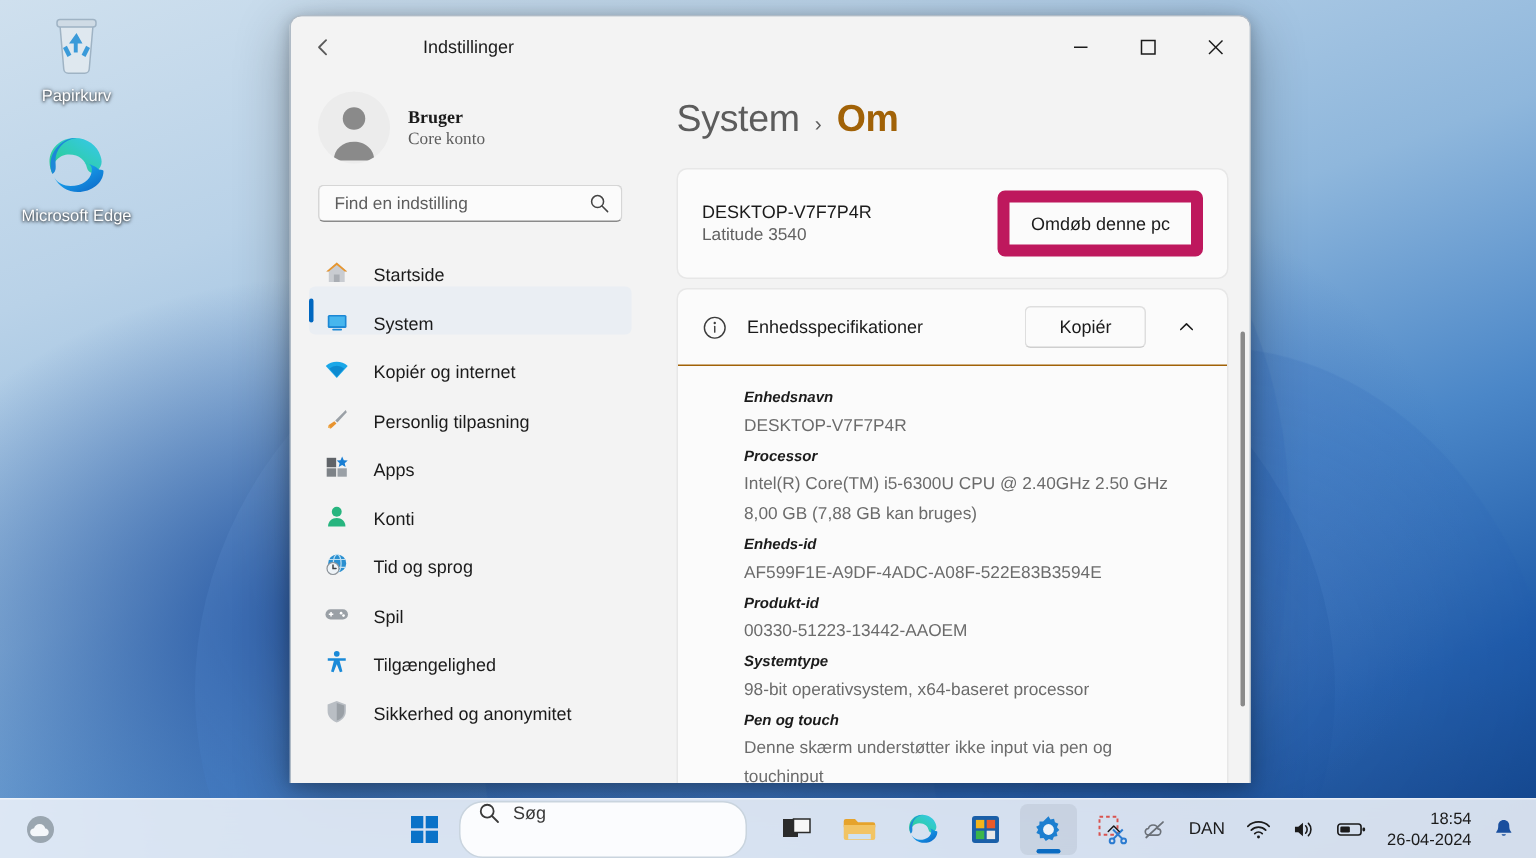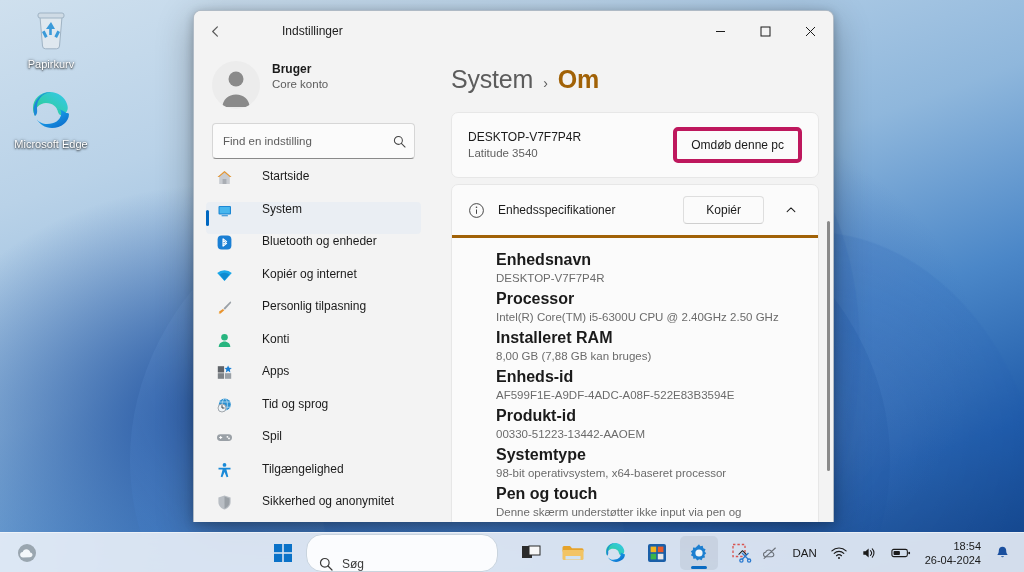--- a/index.html
+++ b/index.html
@@ -59,47 +59,47 @@
     border: none; background: none; cursor: pointer; color: #1b1b1b;
   }
 
   #window-body { flex: 1; display: flex; min-height: 0; }
 
   
   #sidebar {
     width: 239px; flex: 0 0 239px; background: #f3f3f3;
     display: flex; flex-direction: column; padding: 0 6px;
   }
-  #account-card { display: flex; align-items: flex-start; gap: 12px; padding: 10px 12px 14px 12px; }
+  #account-card { display: flex; align-items: center; gap: 12px; padding: 10px 12px 14px 12px; font-family: Liberation Serif, serif; }
   #avatar {
     width: 48px; height: 48px; border-radius: 50%; background: #ececec;
     display: flex; align-items: flex-end; justify-content: center; overflow: hidden; flex: 0 0 48px;
   }
   #account-name { font-size: 12px; font-weight: bold; color: #1b1b1b; line-height: 16px; }
   #account-type { font-size: 11.5px; color: #5d5d5d; line-height: 15px; }
 
   #search-row { padding: 0 12px 10px 12px; }
   #search-wrap {
-    position: relative; height: 36px; background: #fbfbfb; border: 1px solid #d6d6d6;
+    position: relative; height: 25px; background: #fbfbfb; border: 1px solid #d6d6d6;
     border-bottom-color: #8a8a8a; border-radius: 4px; display: flex; align-items: center;
   }
   #search-input {
     flex: 1; border: none; outline: none; background: transparent; height: 100%;
     padding: 0 26px 0 10px; font-size: 11.5px; color: #1b1b1b;
     font-family: "Liberation Sans", sans-serif;
   }
   #search-input::placeholder { color: #5d5d5d; }
   #search-icon-btn {
     position: absolute; right: 6px; width: 18px; height: 18px;
     display: flex; align-items: center; justify-content: center; color: #444; cursor: pointer;
   }
 
   #nav-list { flex: 1; overflow: hidden; padding: 0 6px; }
   .nav-item {
-    display: flex; align-items: flex-start; gap: 29px; height: 32px; padding: 0 10px;
+    display: flex; align-items: flex-end; gap: 16px; height: 32px; padding: 0 10px;
     border-radius: 4px; margin-bottom: 0.5px; cursor: pointer; position: relative;
   }
   .nav-item.active { background: #eaeef3; }
   .nav-item.active::before {
     content: ""; position: absolute; left: 0px; top: 8px; width: 3px; height: 16px;
     background: #0067c0; border-radius: 2px;
   }
   .nav-ico { width: 17px; height: 17px; flex: 0 0 17px; display: flex; align-items: center; justify-content: center; }
   .nav-lbl { font-size: 12px; color: #1b1b1b; white-space: nowrap; }
 
@@ -114,41 +114,41 @@
   #breadcrumb-current { font-size: 25px; color: #a16207; font-weight: bold; letter-spacing: -0.2px; }
 
   .card {
     background: #fbfbfb; border: 1px solid #e7e7e7; border-radius: 7px; margin-bottom: 6px;
   }
   #device-card { display: flex; align-items: center; justify-content: space-between; padding: 14px 16px; }
   #device-name { font-size: 12px; color: #1b1b1b; line-height: 17px; }
   #device-model { font-size: 11.5px; color: #616161; line-height: 15px; }
   #rename-button {
     font-family: "Liberation Sans", sans-serif; font-size: 12px; color: #1b1b1b;
-    background: #fbfbfb; border: 4px solid #be185d; border-radius: 5px;
+    background: #fbfbfb; border: 8px solid #be185d; border-radius: 5px;
     padding: 7px 14px; cursor: pointer; white-space: nowrap;
   }
 
   #specs-card { }
   #specs-header {
     display: flex; align-items: center; gap: 13px; padding: 11px 13px 11px 16px;
-    border-bottom: 3px solid #a16207;
+    border-bottom: 1px solid #a16207;
   }
   #specs-title { flex: 1; font-size: 12px; color: #1b1b1b; }
   #copy-button {
     font-family: "Liberation Sans", sans-serif; font-size: 12px; color: #1b1b1b;
     background: #fbfbfb; border: 1px solid #dedede; border-bottom-color: #cfcfcf;
     border-radius: 4px; padding: 6px 22px; cursor: pointer;
   }
   #collapse-button {
     width: 28px; height: 28px; border: none; background: none; cursor: pointer;
     display: flex; align-items: center; justify-content: center; color: #1b1b1b;
   }
   #specs-body { padding: 12px 16px 14px 44px; }
-  .spec-label { font-size: 16px; font-weight: bold; color: #1b1b1b; line-height: 19px; }
+  .spec-label { font-size: 10px; font-weight: bold; color: #1b1b1b; line-height: 19px; font-style: italic; }
   .spec-value { font-size: 11.5px; color: #6b6b6b; line-height: 19px; margin-bottom: 1px; }
 
   #scrollbar-track {
     position: absolute; right: 3px; top: 60px; width: 3px; height: 430px;
     background: transparent;
   }
   #scrollbar-thumb {
     position: absolute; right: 3px; top: 170px; width: 3px; height: 250px;
     background: #8a8a8a; border-radius: 2px; cursor: pointer;
   }
@@ -166,21 +166,21 @@
     width: 38px; height: 34px; border-radius: 5px; display: flex; align-items: center; justify-content: center;
     cursor: pointer; position: relative; background: none; border: none;
   }
   .tb-btn.active { background: rgba(0,0,0,.06); }
   .tb-btn.active::after {
     content: ""; position: absolute; bottom: 1px; left: 50%; transform: translateX(-50%);
     width: 16px; height: 3px; border-radius: 2px; background: #0a6bc2;
   }
   #tb-search {
     width: 192px; height: 38px; border-radius: 16px; background: #fbfcfe;
-    border: 1px solid #c9d4de; display: flex; align-items: flex-end; gap: 9px;
+    border: 1px solid #c9d4de; display: flex; align-items: flex-start; gap: 9px;
     padding: 0 12px; margin-right: 10px; cursor: text;
   }
   #tb-search-label { font-size: 12px; color: #3a3a3a; }
   #tray {
     position: absolute; right: 8px; display: flex; align-items: center; gap: 2px;
   }
   .tray-btn {
     height: 30px; border-radius: 4px; display: flex; align-items: center; justify-content: center;
     padding: 0 6px; cursor: pointer; background: none; border: none; color: #1b1b1b;
   }
@@ -306,71 +306,62 @@
             <span class="nav-ico">
               <svg width="17" height="17" viewBox="0 0 17 17">
                 <rect x="2.5" y="4" width="12.5" height="8.6" rx="1" fill="#1c87d4"></rect>
                 <rect x="3.6" y="5" width="10.3" height="6.4" fill="#47b6ee"></rect>
                 <rect x="5.5" y="13.2" width="6.5" height="1.1" rx="0.5" fill="#1c87d4"></rect>
               </svg>
             </span>
             <span class="nav-lbl">System</span>
           </div>
 
-          <div class="nav-item">
-            <span class="nav-ico">
-              <svg width="17" height="17" viewBox="0 0 17 17">
-                <rect x="1.6" y="1.6" width="13.8" height="13.8" rx="4" fill="#1a7fd4"></rect>
-                <path d="M7 4.6 L10.6 7.6 L7 10.6 M7 12.4 L10.6 9.4 L7 6.4 M7 4.6 V12.4" fill="none" stroke="#fff" stroke-width="1.1" stroke-linejoin="round"></path>
-              </svg>
-            </span>
-            <span class="nav-lbl">Bluetooth og enheder</span>
-          </div>
 
           <div class="nav-item">
             <span class="nav-ico">
               <svg width="17" height="17" viewBox="0 0 17 17">
                 <path d="M1.2 6 A11 11 0 0 1 15.8 6 L8.5 14 Z" fill="#1aa7e8"></path>
                 <path d="M3.6 7.6 A7.6 7.6 0 0 1 13.4 7.6 L8.5 13.4 Z" fill="#0d8ad0"></path>
               </svg>
             </span>
             <span class="nav-lbl">Kopiér og internet</span>
           </div>
 
           <div class="nav-item">
             <span class="nav-ico">
               <svg width="17" height="17" viewBox="0 0 17 17">
                 <path d="M14.5 2.3 L7.5 9.3 L8.9 10.7 L15.2 3.8 Z" fill="#9aa0a6"></path>
                 <path d="M6.9 9.9 L8.3 11.3 L4.6 14.6 L2.8 14.2 L3.2 12.4 Z" fill="#e8932e"></path>
                 <path d="M2.8 14.2 L3.2 12.4 L4.6 14.6 Z" fill="#f0b35c"></path>
               </svg>
             </span>
             <span class="nav-lbl">Personlig tilpasning</span>
-          </div>
-
-          <div class="nav-item">
-            <span class="nav-ico">
-              <svg width="17" height="17" viewBox="0 0 17 17">
-                <circle cx="8.5" cy="5.2" r="3.3" fill="#27b57f"></circle>
-                <path d="M2.7 15c0-3.4 2.6-5.6 5.8-5.6s5.8 2.2 5.8 5.6z" fill="#27b57f"></path>
-              </svg>
-            </span>
-            <span class="nav-lbl">Konti</span>
           </div>
 
           <div class="nav-item">
             <span class="nav-ico">
               <svg width="17" height="17" viewBox="0 0 17 17">
                 <rect x="1.8" y="2.2" width="6.3" height="6.3" fill="#5f6368"></rect>
                 <rect x="1.8" y="9.2" width="6.3" height="5.6" fill="#7d8287"></rect>
                 <rect x="9" y="9.2" width="6.2" height="5.6" fill="#9aa0a6"></rect>
                 <path d="M12.1 1.4 L13.2 3.8 L15.8 4 L13.8 5.8 L14.4 8.4 L12.1 7 L9.8 8.4 L10.4 5.8 L8.5 4 L11 3.8 Z" fill="#1a7fd4"></path>
               </svg>
             </span>
             <span class="nav-lbl">Apps</span>
+          </div>
+
+          <div class="nav-item">
+            <span class="nav-ico">
+              <svg width="17" height="17" viewBox="0 0 17 17">
+                <circle cx="8.5" cy="5.2" r="3.3" fill="#27b57f"></circle>
+                <path d="M2.7 15c0-3.4 2.6-5.6 5.8-5.6s5.8 2.2 5.8 5.6z" fill="#27b57f"></path>
+              </svg>
+            </span>
+            <span class="nav-lbl">Konti</span>
           </div>
 
           <div class="nav-item">
             <span class="nav-ico">
               <svg width="17" height="17" viewBox="0 0 17 17">
                 <circle cx="8.8" cy="7.6" r="6" fill="#2a8fd0"></circle>
                 <path d="M3.2 5 h11.2 M3.2 10.2 h11.2" stroke="#bfe0f2" stroke-width=".8" fill="none"></path>
                 <ellipse cx="8.8" cy="7.6" rx="2.6" ry="6" fill="none" stroke="#bfe0f2" stroke-width=".8"></ellipse>
                 <circle cx="6" cy="11" r="4" fill="#eef3f7" stroke="#8e949a" stroke-width=".8"></circle>
                 <path d="M6 8.6 V11 h2" stroke="#3b4045" stroke-width="1" fill="none" stroke-linecap="round"></path>
@@ -447,21 +438,20 @@
                 <path d="M2.5 9 L7 4.6 L11.5 9" fill="none" stroke="currentColor" stroke-width="1.2" stroke-linecap="round" stroke-linejoin="round"></path>
               </svg>
             </button>
           </div>
 
           <div id="specs-body">
             <div class="spec-label">Enhedsnavn</div>
             <div class="spec-value">DESKTOP-V7F7P4R</div>
             <div class="spec-label">Processor</div>
             <div class="spec-value">Intel(R) Core(TM) i5-6300U CPU @ 2.40GHz   2.50 GHz</div>
-            <div class="spec-label">Installeret RAM</div>
             <div class="spec-value">8,00 GB (7,88 GB kan bruges)</div>
             <div class="spec-label">Enheds-id</div>
             <div class="spec-value">AF599F1E-A9DF-4ADC-A08F-522E83B3594E</div>
             <div class="spec-label">Produkt-id</div>
             <div class="spec-value">00330-51223-13442-AAOEM</div>
             <div class="spec-label">Systemtype</div>
             <div class="spec-value">98-bit operativsystem, x64-baseret processor</div>
             <div class="spec-label">Pen og touch</div>
             <div class="spec-value" style="max-width:270px">Denne skærm understøtter ikke input via pen og touchinput</div>
           </div>

